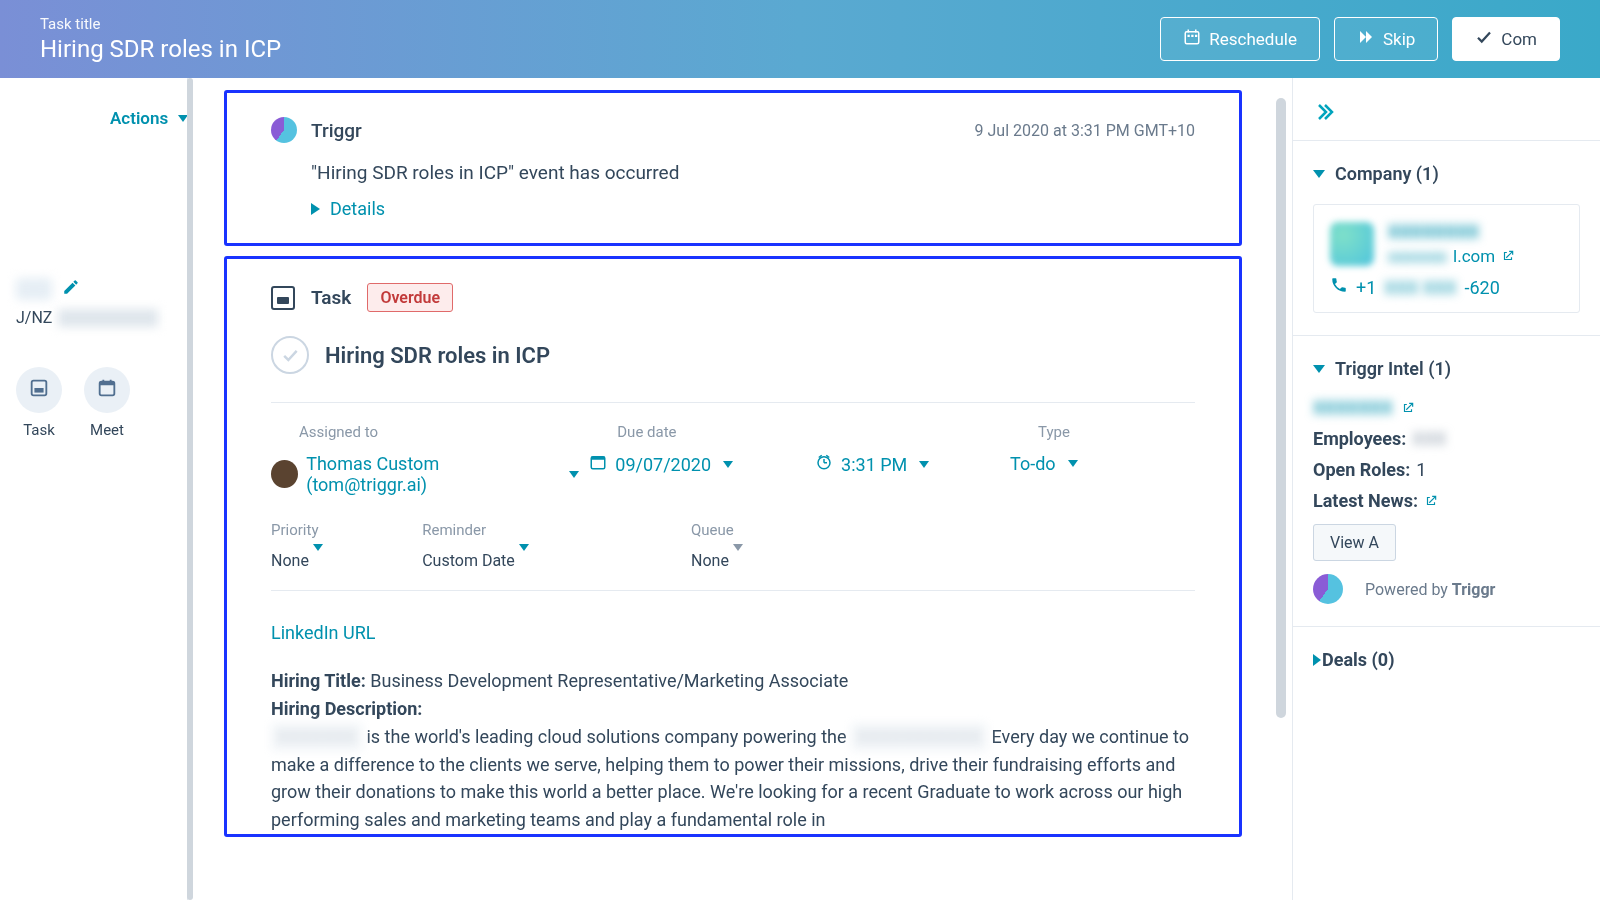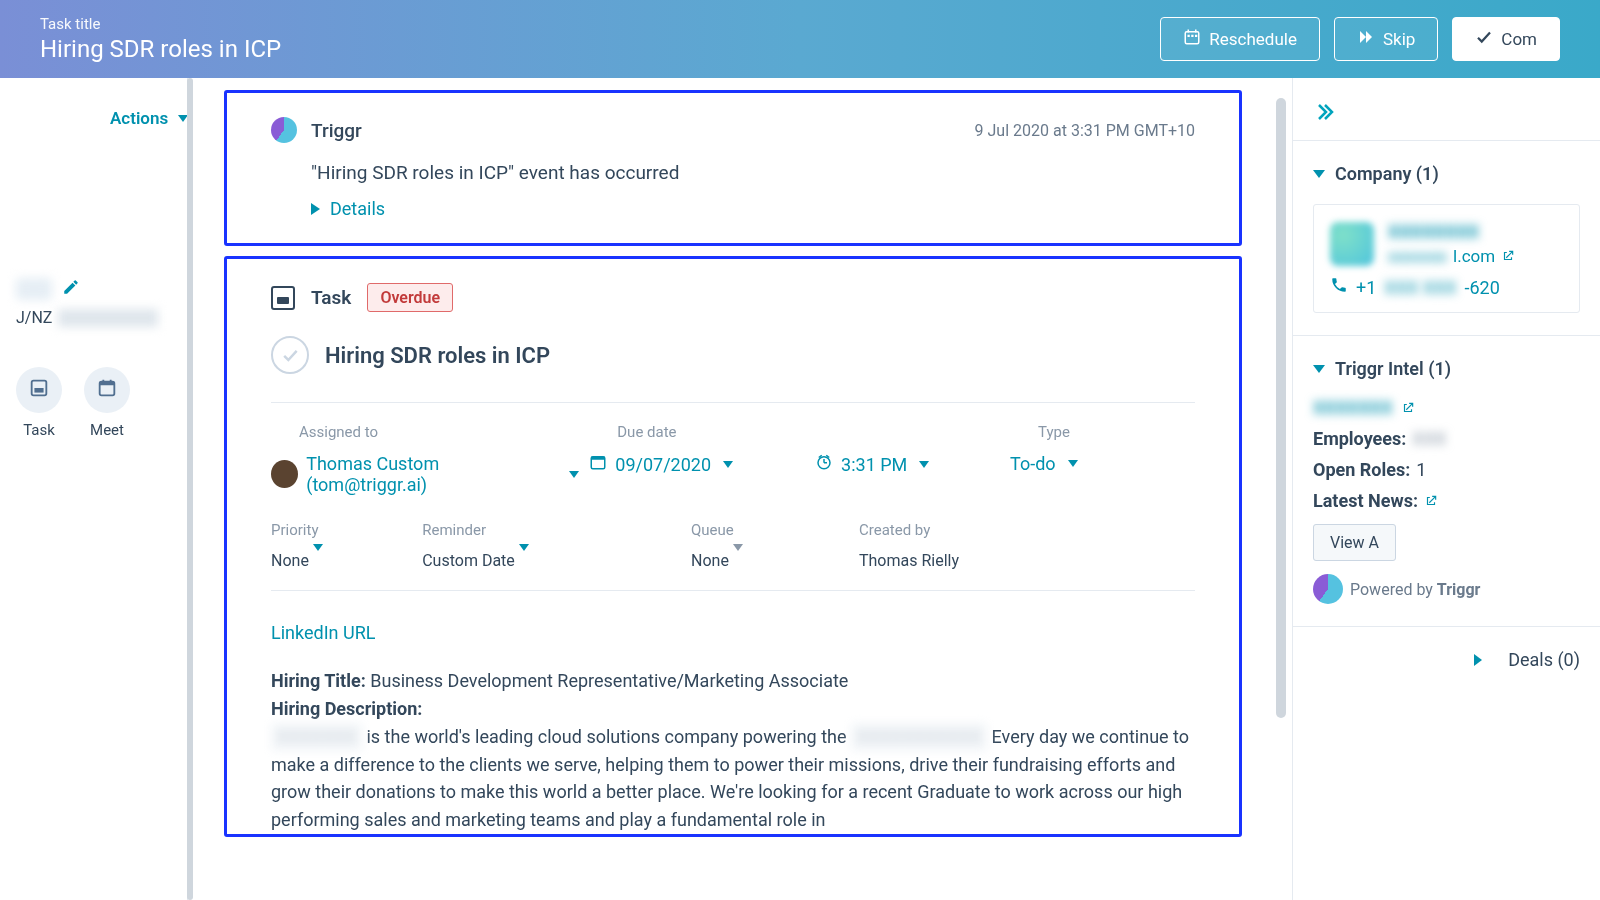--- a/index.html
+++ b/index.html
@@ -80,23 +80,23 @@
   .company-card .logo { width:44px; height:44px; border-radius:8px; background: radial-gradient(circle at 30% 30%, #7fe0c9, #4fc4dd); filter:blur(3px); }
   .company-card .name { filter:blur(5px); color:#0091ae; font-weight:600; font-size:18px; }
   .company-card .dom { color:#0091ae; font-size:17px; display:flex; align-items:center; gap:6px; margin-top:4px; }
   .ext { width:14px; height:14px; fill:#0091ae; }
   .phone { display:flex; align-items:center; gap:8px; margin-top:10px; color:#0091ae; font-size:18px; }
   .phone .blurpart { filter: blur(5px); }
   .kv { font-size:18px; display:flex; gap:6px; margin-top:10px; }
   .kv .k { font-weight:700; }
   .kv .vblur { filter: blur(5px); color:#8a98a8; }
   .outline-btn { border:1px solid #cbd6e2; background:#f5f8fa; color:#33475b; border-radius:3px; padding:8px 16px; font-size:16px; }
-  .pow { display:flex; align-items:center; gap:7px; margin-top:22px; color:#6a7a8c; font-size:16px; }
+  .pow { display:flex; align-items:center; gap:22px; margin-top:22px; color:#6a7a8c; font-size:16px; }
   .pow .dot { width:30px; height:30px; border-radius:50%; background: conic-gradient(#55c2e0 0 60%, #8a5cd6 60% 100%); }
-  .deals-h { display:flex; align-items:center; gap:26px; font-size:18px; font-weight:400;justify-content:flex-end; }
+  .deals-h { display:flex; align-items:center; gap:1px; font-size:18px; font-weight:700; }
   .deals-h .chev-r { width:0; height:0; border-top:6px solid transparent; border-bottom:6px solid transparent; border-left:8px solid #0091ae; }
 </style>
 </head>
 <body>
 
 <div class="topbar">
   <div class="title-block">
     <div class="label">Task title</div>
     <div class="title">Hiring SDR roles in ICP</div>
   </div>
@@ -264,24 +264,20 @@
               <span class="caret"></span>
             </div>
           </div>
           <div>
             <div class="lbl">Queue</div>
             <div class="val muted">
               <span>None</span>
               <span class="caret muted"></span>
             </div>
           </div>
-          <div>
-            <div class="lbl">Created by</div>
-            <div class="val static">Thomas Rielly</div>
-          </div>
         </div>
 
         <div class="body">
           <a href="#">LinkedIn URL</a>
           <div class="row1">
             <b>Hiring Title:</b>
             <span> </span>
             <span>Business Development Representative/Marketing Associate</span>
           </div>
           <div>

